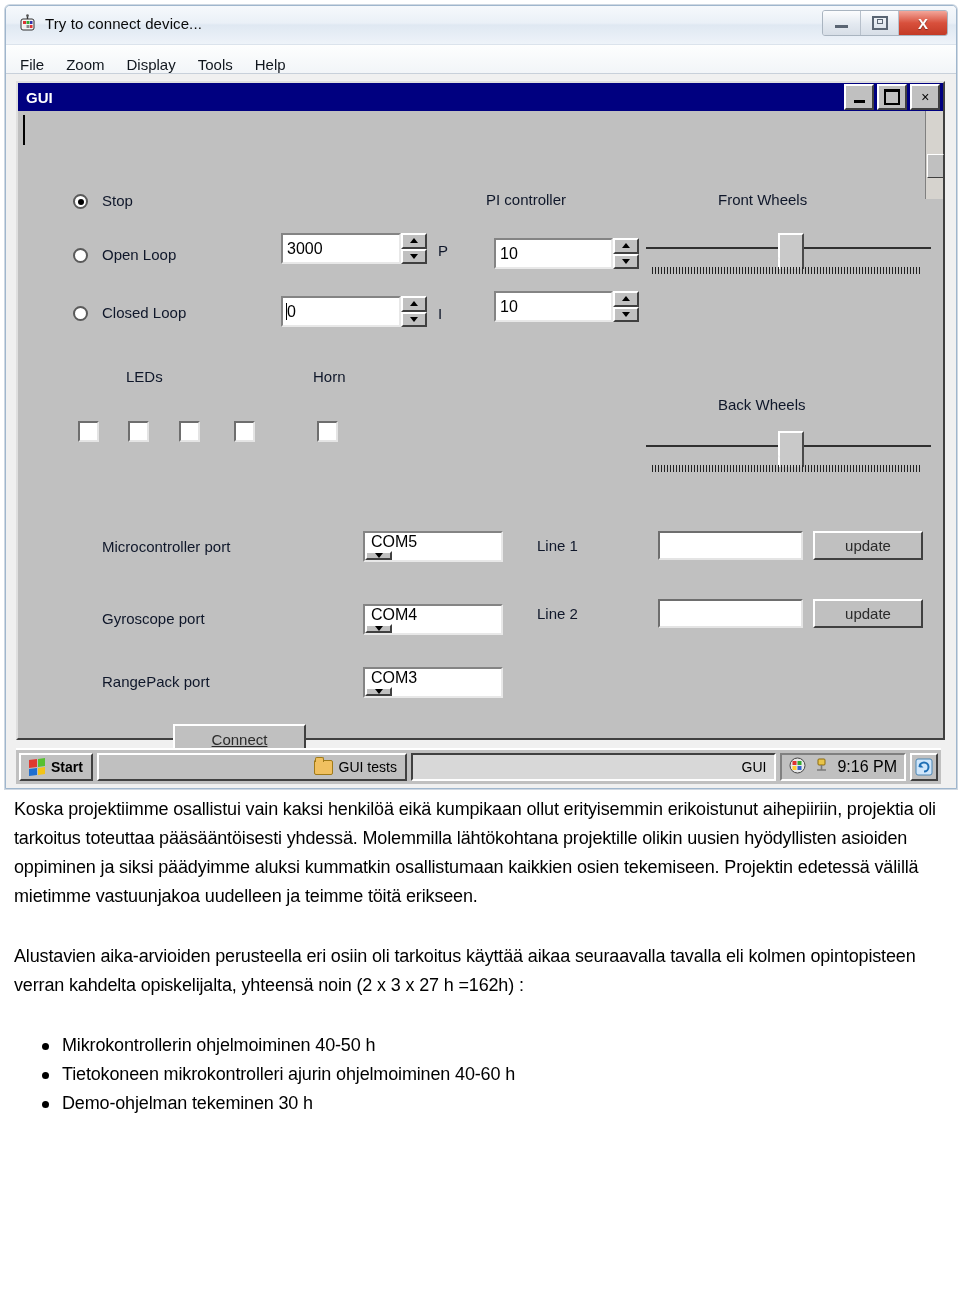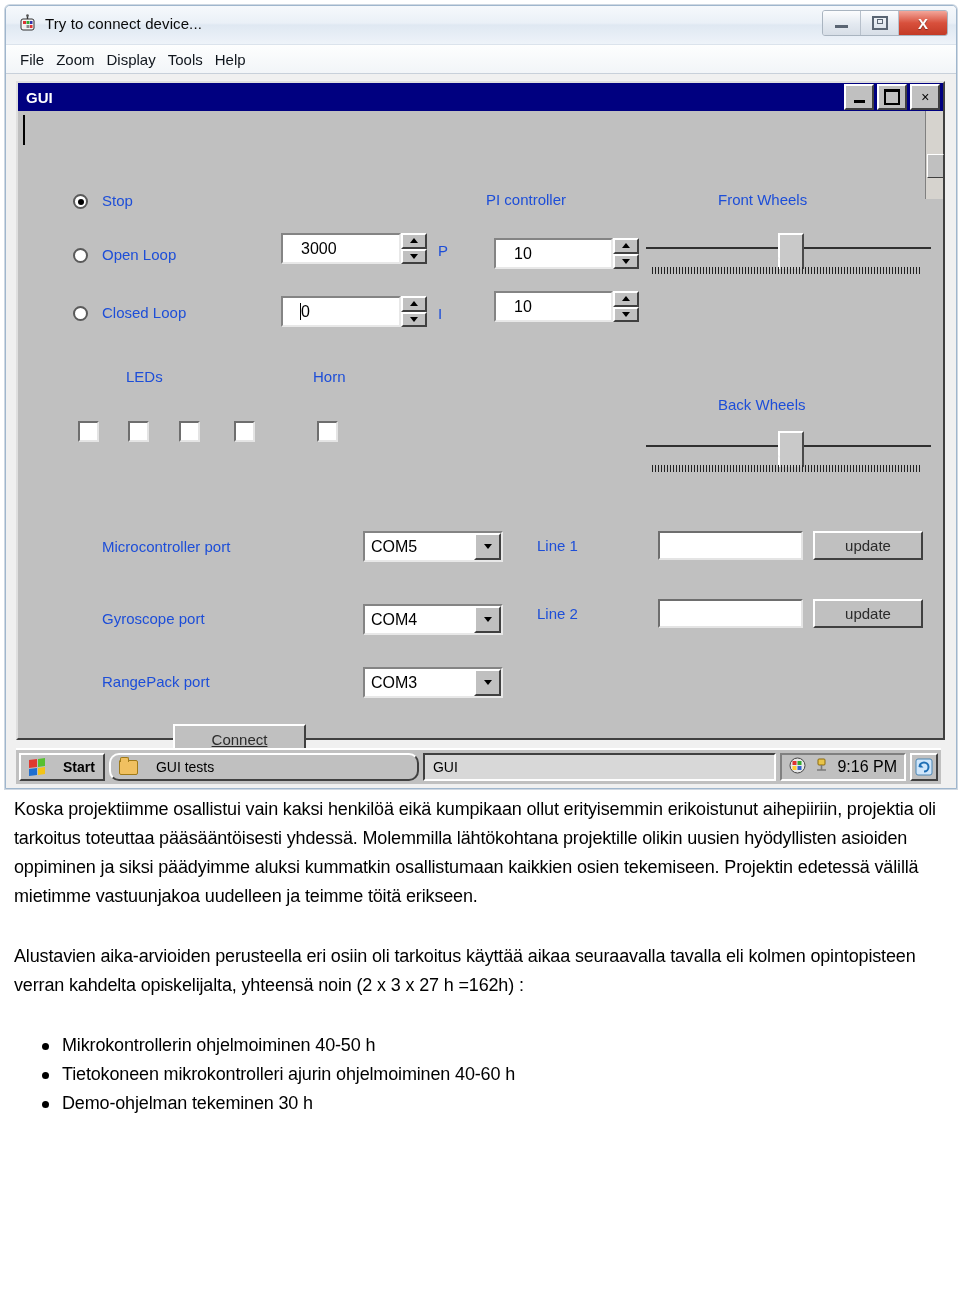--- a/index.html
+++ b/index.html
@@ -19,21 +19,21 @@
   .wb{width:37px;display:flex;align-items:center;justify-content:center;
     background:linear-gradient(to bottom,#fcfdfe,#e3e9f0 55%,#d7dee7);border-right:1px solid #b7c0cb;}
   .wb:last-child{border-right:none;}
   .wb.close{width:48px;background:linear-gradient(to bottom,#f3a69a,#d8503c 50%,#c33a26);}
   .wb-min{width:13px;height:3px;background:#5a6573;margin-top:7px;}
   .wb-max{width:12px;height:10px;border:2px solid #5a6573;}
   .wb-max i{display:block;width:4px;height:3px;border:1px solid #5a6573;margin:1px auto;}
   .wb-x{color:#fff;font-size:15px;font-weight:bold;text-shadow:0 1px 1px rgba(0,0,0,.45);line-height:1;}
 
   .menubar{height:28px;background:linear-gradient(to bottom,#fdfefe,#f2f5f8);
-    border-bottom:1px solid #c8d0da;display:flex;align-items:center;padding-left:14px;gap:12px;}
+    border-bottom:1px solid #c8d0da;display:flex;align-items:flex-end;padding-left:14px;gap:22px;}
   .menu-item{font-size:15px;color:#10161d;cursor:default;}
 
   
   .mdi{position:absolute;left:10px;top:75px;width:925px;height:655px;background:#c0c0c0;
     border-left:2px solid #dfdfdf;border-top:2px solid #dfdfdf;border-right:2px solid #404040;border-bottom:2px solid #404040;}
   .mdi-title{height:28px;background:#000080;display:flex;align-items:center;justify-content:space-between;padding:0 3px 0 8px;}
   .mdi-title-text{color:#fff;font-size:15px;font-weight:bold;}
   .mdi-btns{display:flex;gap:3px;}
   .mdib{width:26px;height:22px;background:#c0c0c0;
     border-left:2px solid #fff;border-top:2px solid #fff;border-right:2px solid #404040;border-bottom:2px solid #404040;
@@ -44,32 +44,32 @@
 
   .client{position:relative;width:100%;height:627px;background:#c0c0c0;}
   .focus-caret{position:absolute;left:5px;top:4px;width:2px;height:30px;background:#000;}
 
   
   .mini-scroll{position:absolute;right:0;top:0;width:17px;height:88px;background:#d6d3ce;
     border-left:1px solid #808080;}
   .mini-scroll .thumb{position:absolute;left:1px;top:43px;width:15px;height:22px;background:#c0c0c0;
     border-left:1px solid #fff;border-top:1px solid #fff;border-right:1px solid #404040;border-bottom:1px solid #404040;}
 
-  .lbl{position:absolute;font-size:15px;color:#1d4ed8;white-space:nowrap;}
+  .lbl{position:absolute;font-size:15px;color:#0f172a;white-space:nowrap;}
 
   
   .radio{position:absolute;width:15px;height:15px;border-radius:50%;background:#fff;
     border:2px solid #5a5a5a;box-sizing:border-box;}
   .radio.on::after{content:"";position:absolute;left:2.5px;top:2.5px;width:6px;height:6px;border-radius:50%;background:#000;}
 
   
   .spin{position:absolute;display:flex;height:31px;}
   .spin .box{flex:1;background:#fff;border-left:2px solid #848484;border-top:2px solid #848484;
     border-right:2px solid #e8e8e8;border-bottom:2px solid #e8e8e8;
-    display:flex;align-items:center;padding-left:18px;font-size:16px;color:#000;box-sizing:border-box;}
+    display:flex;align-items:center;padding-left:4px;font-size:16px;color:#000;box-sizing:border-box;}
   .spin .btns{width:26px;display:flex;flex-direction:column;}
   .spin .btns div{flex:1;background:#c0c0c0;border-left:2px solid #fff;border-top:2px solid #fff;
     border-right:2px solid #404040;border-bottom:2px solid #404040;display:flex;align-items:center;justify-content:center;box-sizing:border-box;}
   .arw-u{width:0;height:0;border-left:4px solid transparent;border-right:4px solid transparent;border-bottom:5px solid #000;}
   .arw-d{width:0;height:0;border-left:4px solid transparent;border-right:4px solid transparent;border-top:5px solid #000;}
   .caretbar{display:inline-block;width:1px;height:17px;background:#000;vertical-align:middle;margin-left:-1px;}
 
   
   .cbox{position:absolute;width:21px;height:21px;background:#fff;
     border-left:2px solid #6e6e6e;border-top:2px solid #6e6e6e;border-right:2px solid #e4e4e4;border-bottom:2px solid #e4e4e4;box-sizing:border-box;}
@@ -81,43 +81,43 @@
     background:repeating-linear-gradient(to right,#202020 0px,#202020 1px,transparent 1px,transparent 3px);}
   .slider .thumb{position:absolute;top:0;width:22px;height:34px;background:#c9c9c9;
     border-left:2px solid #fff;border-top:2px solid #fff;border-right:2px solid #4a4a4a;
     transform:translateX(-11px);}
   .slider .thumb::after{content:"";position:absolute;left:-2px;top:22px;width:22px;height:11px;
     background:#c9c9c9;clip-path:polygon(0 0,100% 0,50% 100%);
     border-left:2px solid #fff;box-sizing:border-box;}
 
   
   .combo{position:absolute;height:31px;display:flex;background:#fff;
-    border-left:2px solid #848484;border-top:2px solid #848484;border-right:2px solid #e8e8e8;border-bottom:2px solid #e8e8e8;box-sizing:border-box;}
+    border-left:2px solid #848484;border-top:2px solid #848484;border-right:2px solid #e8e8e8;border-bottom:2px solid #e8e8e8;box-sizing:border-box;flex-direction:column;}
   .combo .val{flex:1;display:flex;align-items:center;padding-left:6px;font-size:16px;color:#000;}
   .combo .arrow{width:27px;background:#c0c0c0;border-left:2px solid #fff;border-top:2px solid #fff;
     border-right:2px solid #404040;border-bottom:2px solid #404040;display:flex;align-items:center;justify-content:center;box-sizing:border-box;}
 
   
   .tbox{position:absolute;height:29px;background:#fff;
     border-left:2px solid #6e6e6e;border-top:2px solid #6e6e6e;border-right:2px solid #e4e4e4;border-bottom:2px solid #e4e4e4;
     box-sizing:border-box;display:flex;align-items:center;padding-left:5px;font-size:15px;}
 
   
   .btn{position:absolute;background:#c0c0c0;border-left:2px solid #fff;border-top:2px solid #fff;
     border-right:2px solid #404040;border-bottom:2px solid #404040;box-sizing:border-box;
     display:flex;align-items:center;justify-content:center;font-size:15px;color:#2b2b2b;}
 
   
   .taskbar{position:absolute;left:10px;bottom:4px;width:925px;height:36px;background:#c0c0c0;
     border-top:2px solid #fff;box-sizing:border-box;display:flex;align-items:center;padding:2px 3px;gap:4px;}
   .tb-btn{height:28px;background:#c0c0c0;border-left:2px solid #fff;border-top:2px solid #fff;
     border-right:2px solid #404040;border-bottom:2px solid #404040;box-sizing:border-box;
-    display:flex;align-items:center;gap:18px;padding:0 8px;font-size:14px;}
+    display:flex;align-items:center;gap:6px;padding:0 8px;font-size:14px;justify-content:flex-end;}
   .tb-start{font-weight:bold;}
-  .tb-task{flex:0 0 310px;border-radius:10px;}
+  .tb-task{flex:0 0 310px;}
   .tb-active{flex:1;background:#d8d8d8;border-left:2px solid #404040;border-top:2px solid #404040;
     border-right:2px solid #fff;border-bottom:2px solid #fff;}
   .tray{margin-left:auto;height:28px;display:flex;align-items:center;gap:7px;padding:0 7px;
     border-left:2px solid #808080;border-top:2px solid #808080;border-right:2px solid #fff;border-bottom:2px solid #fff;box-sizing:border-box;}
   .tray-time{font-size:16px;}
   .qlaunch{width:28px;height:28px;border-left:2px solid #fff;border-top:2px solid #fff;
     border-right:2px solid #404040;border-bottom:2px solid #404040;box-sizing:border-box;
     display:flex;align-items:center;justify-content:center;background:#c0c0c0;}
 
   .winflag{width:16px;height:16px;display:grid;grid-template-columns:1fr 1fr;grid-template-rows:1fr 1fr;gap:1px;transform:skewY(-7deg);}

